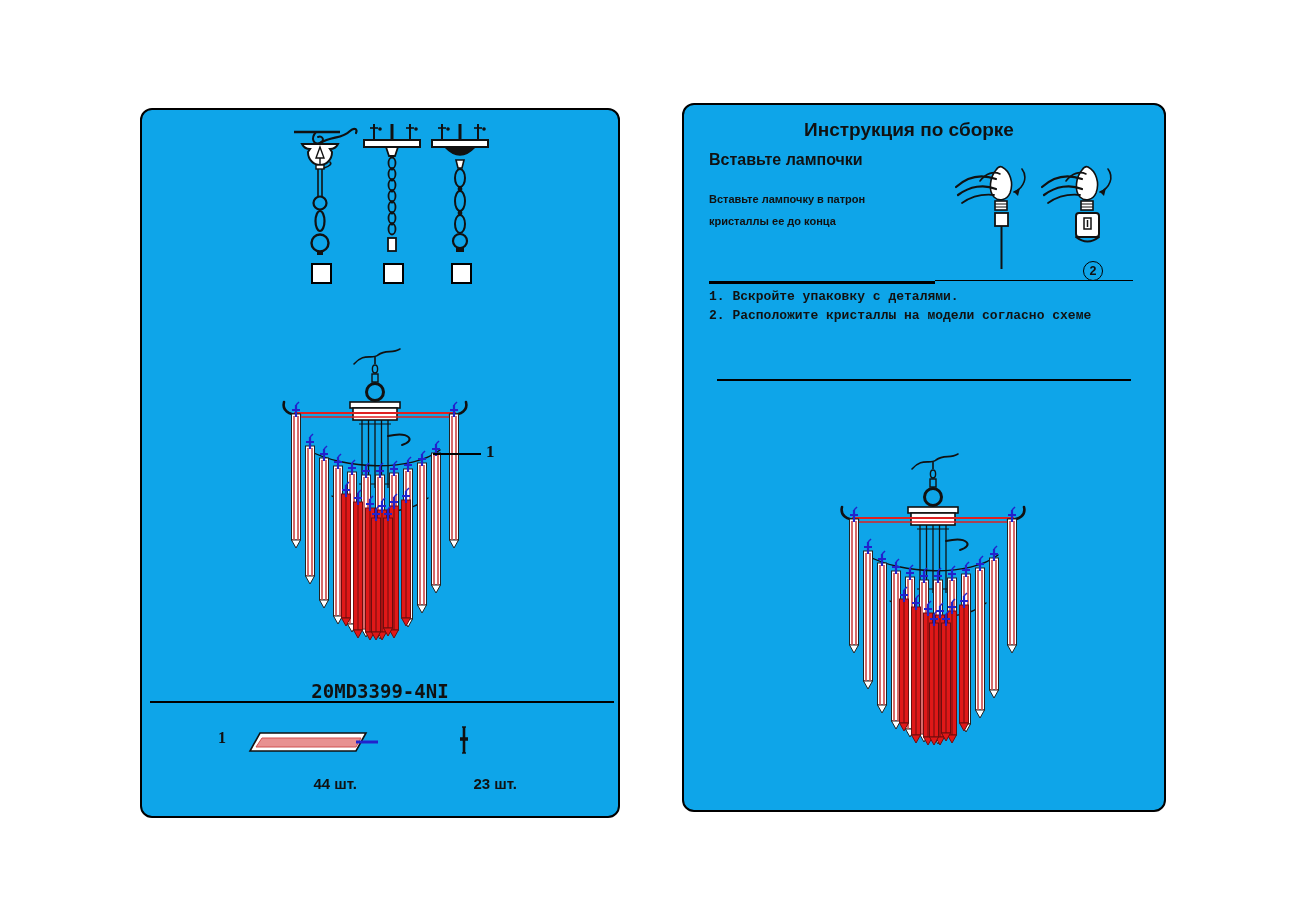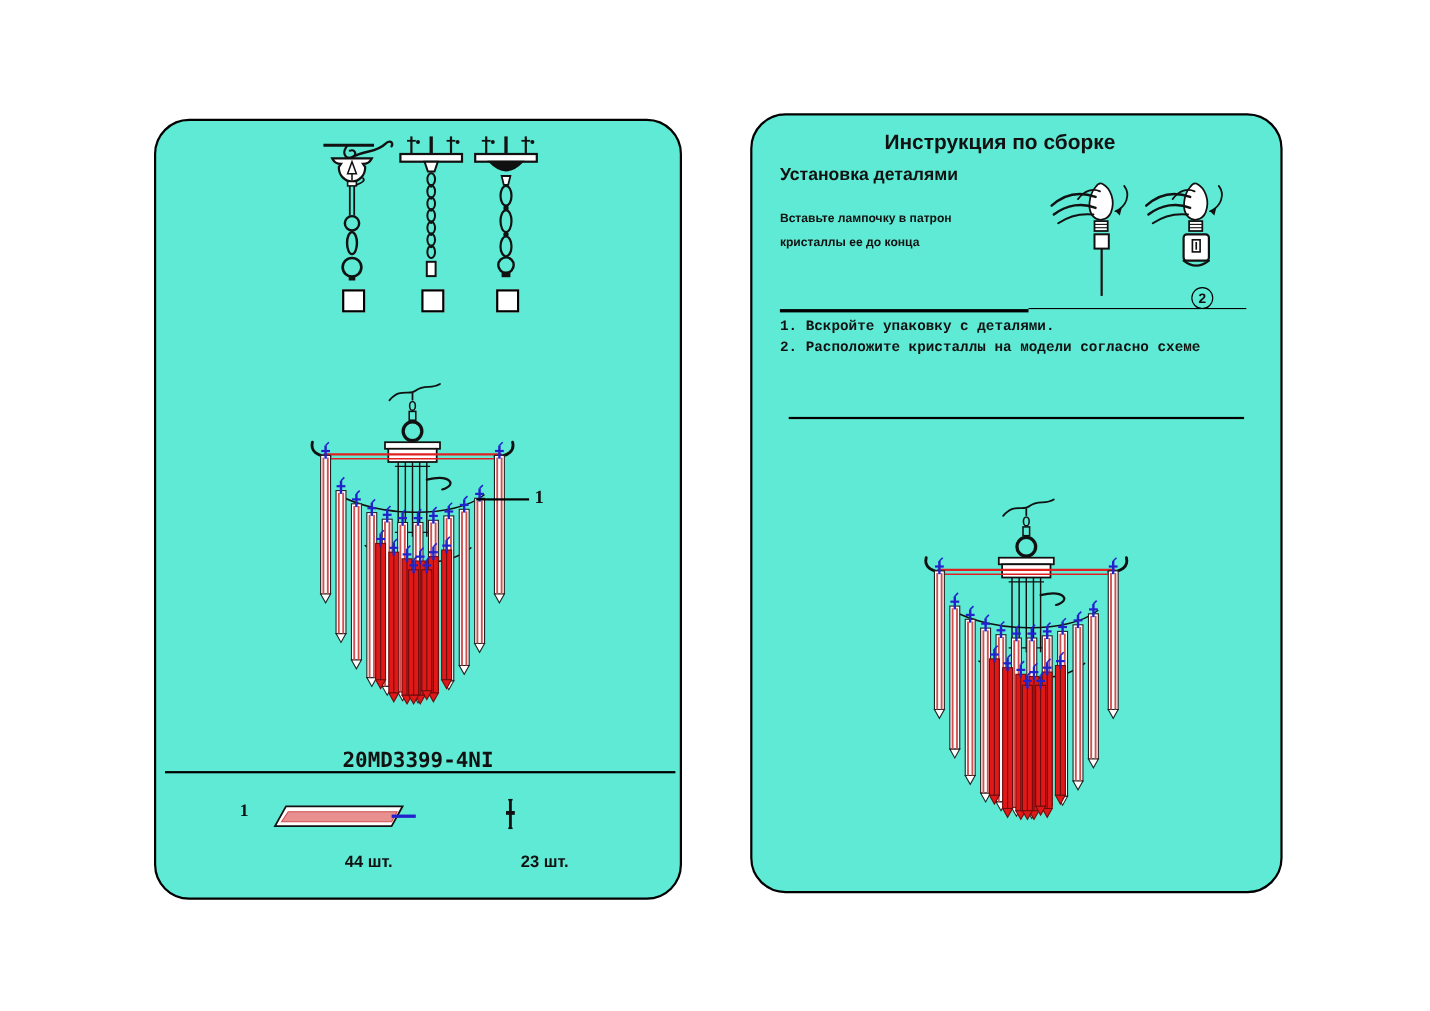--- a/index.html
+++ b/index.html
@@ -1,17 +1,17 @@
 <!DOCTYPE html>
 <html><head>
 <meta charset="utf-8">
 <style>
   html,body{margin:0;padding:0;background:#fff;}
   body{width:1300px;height:919px;position:relative;font-family:"Liberation Sans",sans-serif;color:#111;}
-  .panel{position:absolute;border:2px solid #000;border-radius:32px;background:#5eead4;box-sizing:border-box;}
+  .panel{position:absolute;border:2px solid #000;border-radius:12px;background:#0ea5e9;box-sizing:border-box;}
   #left-panel{left:140px;top:108px;width:480px;height:710px;}
   #right-panel{left:682px;top:103px;width:484px;height:709px;}
   .abs{position:absolute;}
   .checkbox{position:absolute;width:17px;height:17px;border:2px solid #000;background:#fff;}
   .hline{position:absolute;background:#000;}
   .model-number{position:absolute;left:0;right:0;top:570px;text-align:center;
     font-family:"DejaVu Sans Mono",monospace;font-weight:bold;font-size:19px;letter-spacing:0px;}
   .serif-num{font-family:"Liberation Serif",serif;font-weight:bold;font-size:17px;}
   .qty{position:absolute;width:110px;text-align:right;font-weight:bold;font-size:15px;}
   .rp-title{position:absolute;left:0;right:30px;top:14px;text-align:center;font-weight:bold;font-size:19px;}
@@ -268,21 +268,21 @@
       <line x1="8" y1="32" x2="12" y2="32" stroke="#111111" stroke-width="1.4"></line>
     </svg>
 
   <div class="qty" style="left:105px;top:665px;">44 шт.</div>
   <div class="qty" style="left:265px;top:665px;">23 шт.</div>
 </div>
 
 <div class="panel" id="right-panel">
 
   <div class="rp-title">Инструкция по сборке</div>
-  <div class="rp-sub">Установка деталями</div>
+  <div class="rp-sub">Вставьте лампочки</div>
 
   <div class="rp-body">
     <div>Вставьте лампочку в патрон</div>
     <div>кристаллы  ее до конца</div>
   </div>
 
   <svg id="bulb-fig-1" style="left:266px;top:56px;" width="90" height="118" viewBox="0 0 90 118">
       <path d="M52,6 C60,10 64,22 60,32 C57,39 49,41 44,36 C38,30 40,16 46,9 C48,6 50,5 52,6 Z" stroke="#111111" stroke-width="1.6" fill="#fff" stroke-linecap="round"></path>
       <rect x="45" y="40" width="12" height="9" fill="#fff" stroke="#111111" stroke-width="1.6"></rect>
       <line x1="45" y1="43" x2="57" y2="43" stroke="#111111" stroke-width="1"></line>

